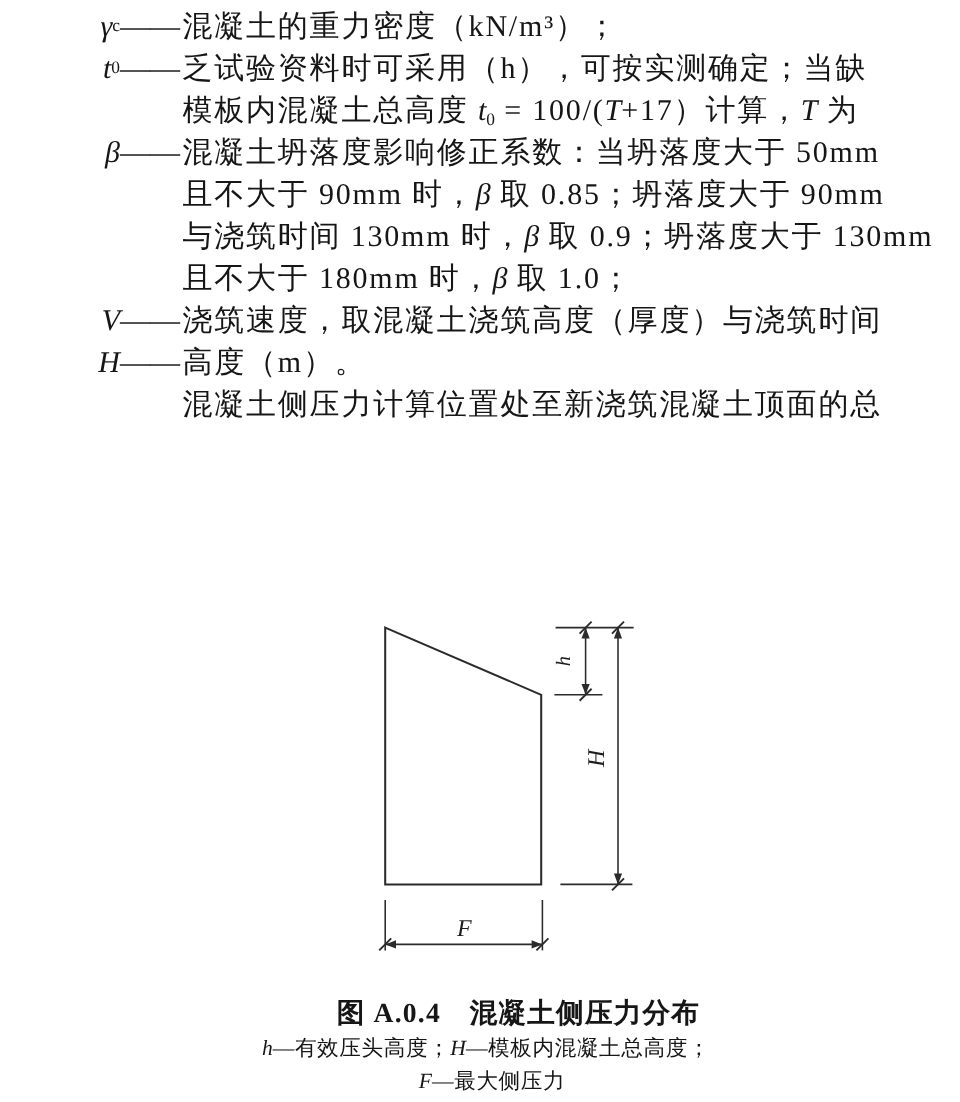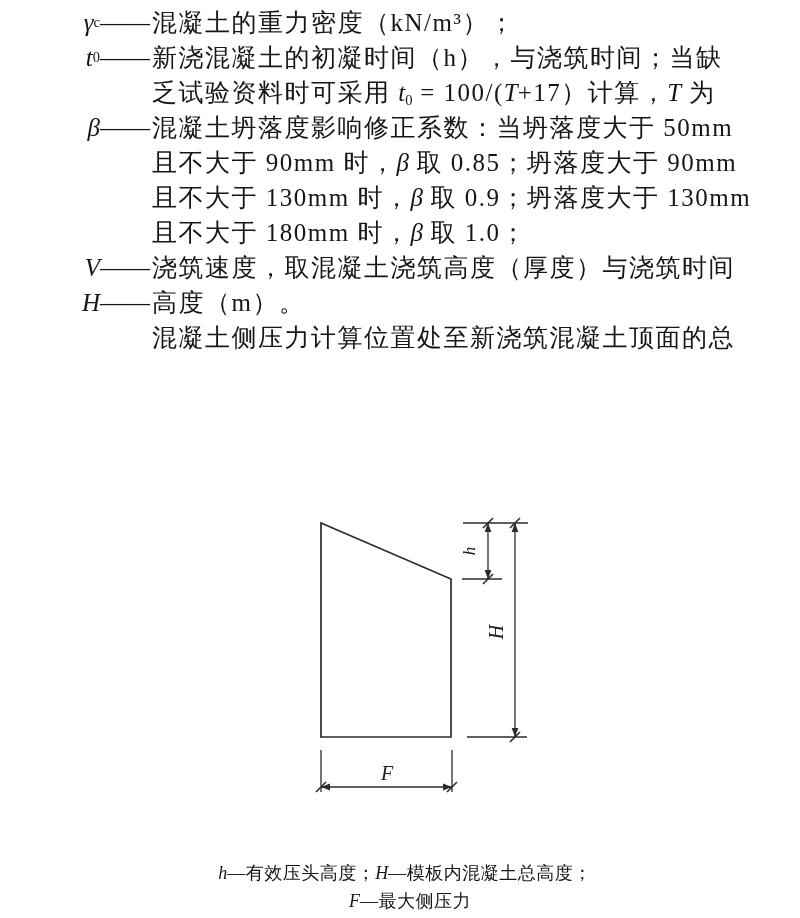--- a/index.html
+++ b/index.html
@@ -68,32 +68,32 @@
         </span>
       <div class="def-line"><span>混凝土的重力密度（kN/m³）；</span></div>
     </div>
 
     <div class="def-item">
       <span class="def-symbol">
           <span class="seg-it">t</span>
           <span class="seg-sub">0</span>
           <span>——</span>
         </span>
-      <div class="def-line"><span>新浇混凝土的初凝时间（h），与浇筑时间；当缺</span></div>
-      <div class="def-line"><span>乏试验资料时可采用 </span><span class="seg-it">t</span><span class="seg-sub">0</span><span> = 100/(</span><span class="seg-it">T</span><span>+17）计算，</span><span class="seg-it">T</span><span> 为</span></div>
+      <div class="def-line"><span>乏试验资料时可采用（h），可按实测确定；当缺</span></div>
+      <div class="def-line"><span>模板内混凝土总高度 </span><span class="seg-it">t</span><span class="seg-sub">0</span><span> = 100/(</span><span class="seg-it">T</span><span>+17）计算，</span><span class="seg-it">T</span><span> 为</span></div>
     </div>
 
     <div class="def-item">
       <span class="def-symbol">
           <span class="seg-it">β</span>
           <span>——</span>
         </span>
       <div class="def-line"><span>混凝土坍落度影响修正系数：当坍落度大于 50mm</span></div>
       <div class="def-line"><span>且不大于 90mm 时，</span><span class="seg-it">β</span><span> 取 0.85；坍落度大于 90mm</span></div>
-      <div class="def-line"><span>且不大于 130mm 时，</span><span class="seg-it">β</span><span> 取 0.9；坍落度大于 130mm</span></div>
+      <div class="def-line"><span>与浇筑时间 130mm 时，</span><span class="seg-it">β</span><span> 取 0.9；坍落度大于 130mm</span></div>
       <div class="def-line"><span>且不大于 180mm 时，</span><span class="seg-it">β</span><span> 取 1.0；</span></div>
     </div>
 
     <div class="def-item">
       <span class="def-symbol">
           <span class="seg-it">V</span>
           <span>——</span>
         </span>
       <div class="def-line"><span>浇筑速度，取混凝土浇筑高度（厚度）与浇筑时间</span></div>
     </div>
@@ -138,16 +138,17 @@
     <line x1="157" y1="250" x2="157" y2="292" class="fig-stroke" stroke-width="1.3"></line>
 
     <line x1="26" y1="287" x2="157" y2="287" class="fig-stroke" stroke-width="1.3"></line>
     <polygon points="26,287 35,283.6 35,290.4" class="fig-fill"></polygon>
     <line x1="21" y1="292" x2="31" y2="282" class="fig-stroke" stroke-width="1.6"></line>
     <polygon points="157,287 148,283.6 148,290.4" class="fig-fill"></polygon>
     <line x1="152" y1="292" x2="162" y2="282" class="fig-stroke" stroke-width="1.6"></line>
     <text x="92" y="280" font-size="20" text-anchor="middle" class="dim-label">F</text>
   </svg>
 
+  <div class="caption">图 A.0.4　混凝土侧压力分布</div>
   <div class="legend l1"><span class="seg-it">h</span><span>—有效压头高度；</span><span class="seg-it">H</span><span>—模板内混凝土总高度；</span></div>
   <div class="legend l2"><span class="seg-it">F</span><span>—最大侧压力</span></div>
 
 </div>
 
 </body></html>

